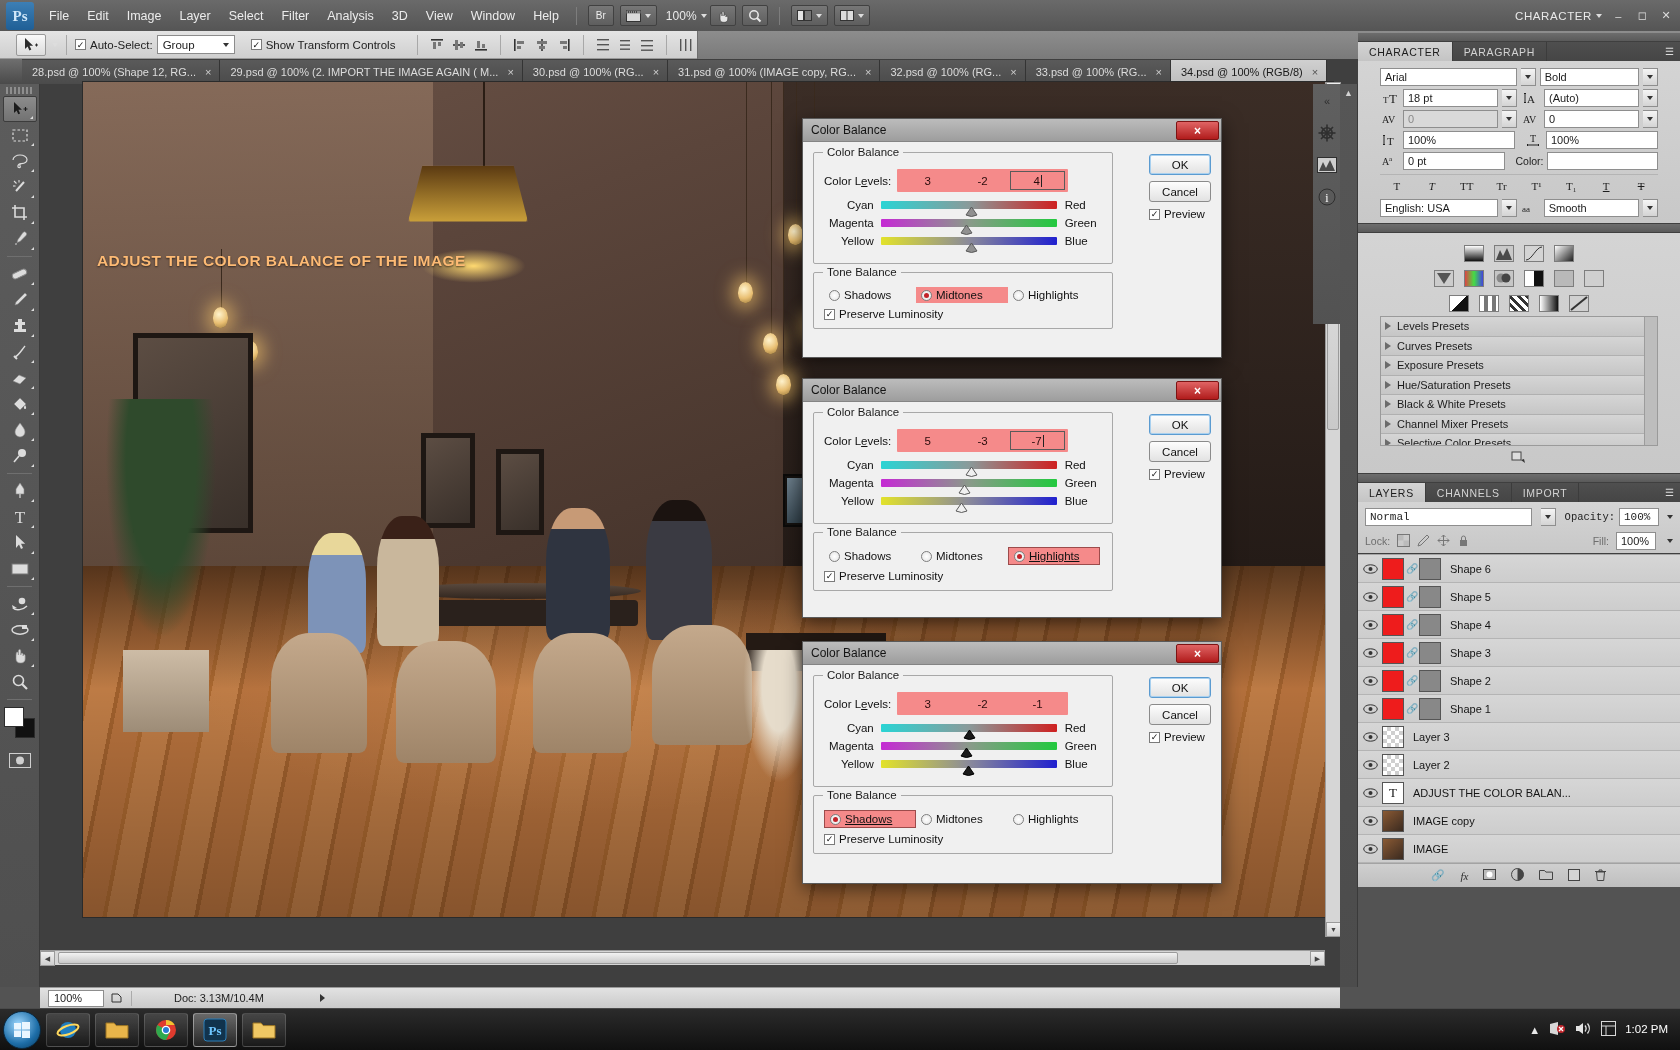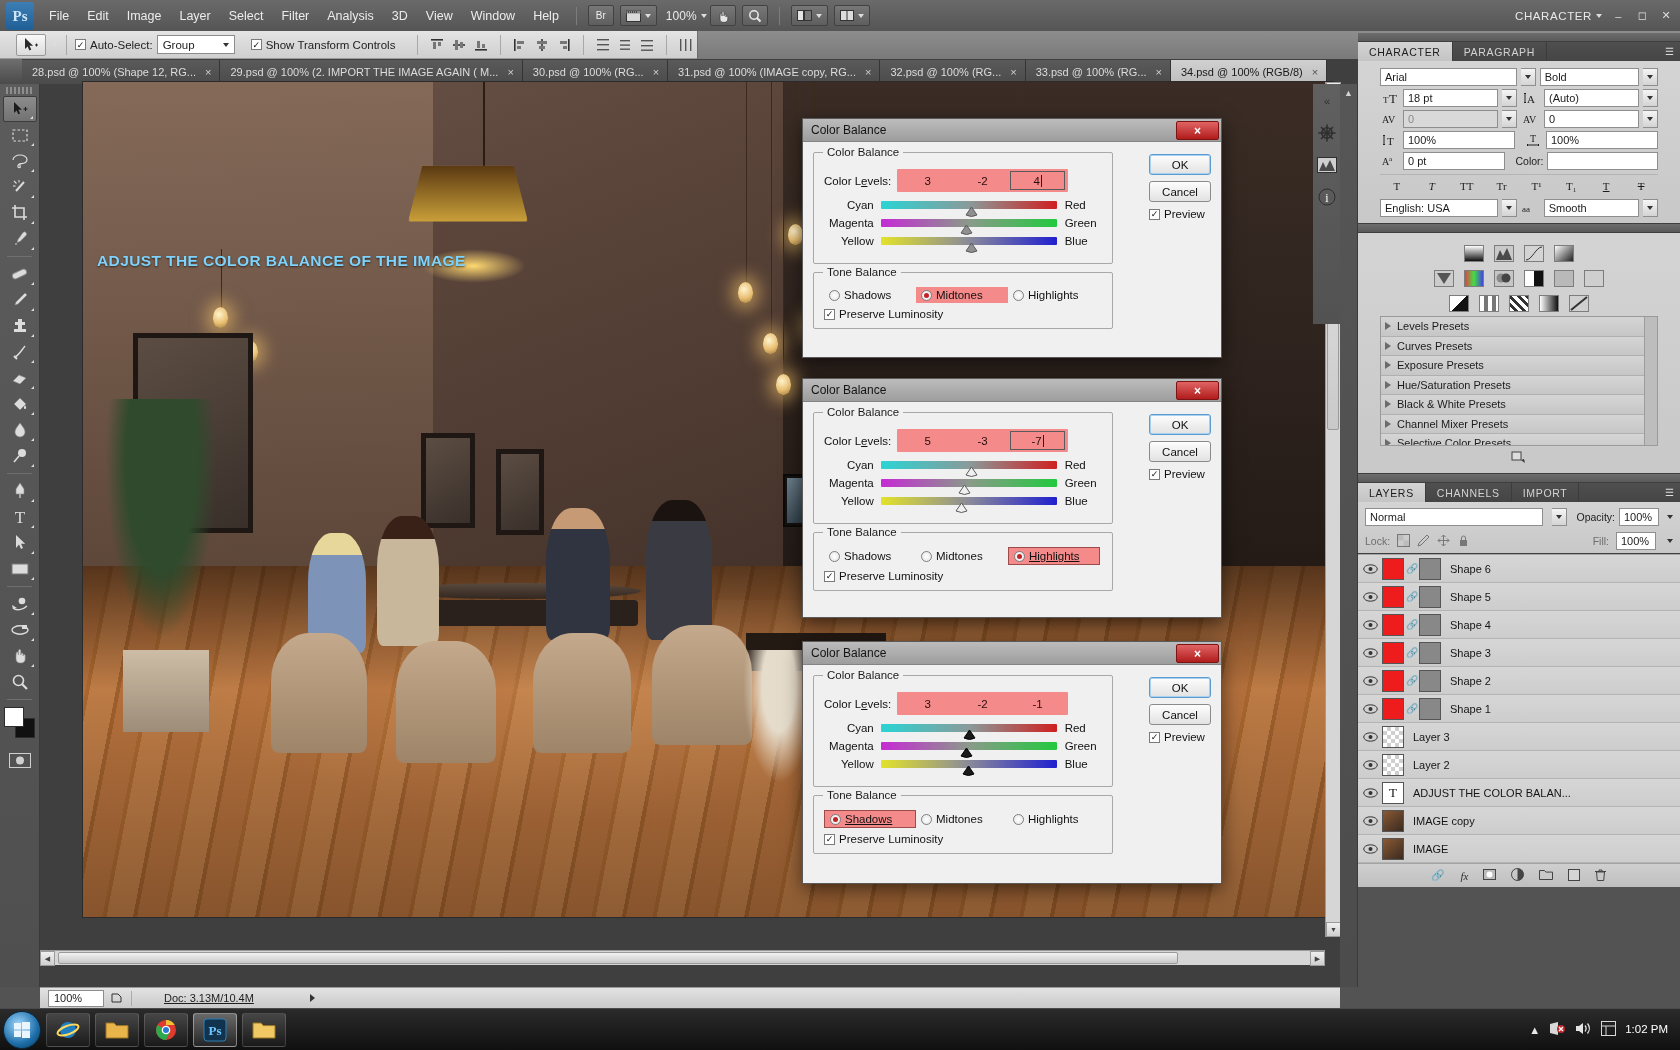--- a/index.html
+++ b/index.html
@@ -142,40 +142,40 @@
   .tabletop{position:absolute;left:25%;top:60%;width:245px;height:16px;
     background:linear-gradient(#5b4a3e,#31261f);border-radius:50%;}
   .person{position:absolute;border-radius:40% 40% 10% 10%;}
   .chair{position:absolute;background:linear-gradient(#c4a98c,#9e8468);border-radius:40% 40% 8% 8%;}
   .plant{position:absolute;left:1%;top:38%;width:130px;height:270px;
     background:radial-gradient(ellipse at 50% 22%,#2f4a2c 0 38%,rgba(0,0,0,0) 60%);}
   .planter{position:absolute;left:3.2%;top:68%;width:86px;height:82px;background:linear-gradient(#cdbca6,#9d8c77);}
   .dog{position:absolute;left:52%;top:68%;width:92px;height:160px;
     background:radial-gradient(ellipse at 50% 22%,#e6dccb 0 26%,rgba(0,0,0,0) 55%);}
   .canvas-title{
-    position:absolute;left:14px;top:170px;color:#7dd3fc;font-size:15.5px;
+    position:absolute;left:14px;top:170px;color:#fdba74;font-size:15.5px;
     font-weight:bold;letter-spacing:.4px;font-family:"Liberation Sans",sans-serif;
     text-shadow:0 1px 2px rgba(0,0,0,.6);
   }
   .doc-vscroll{position:absolute;right:0;top:-2px;width:15px;height:855px;background:#d6d6d6;border-left:1px solid #9b9b9b;}
   .doc-hscroll{position:absolute;left:0;bottom:22px;height:15px;width:1285px;background:#d6d6d6;border-top:1px solid #9b9b9b;}
   .sb-thumb{position:absolute;background:linear-gradient(#f2f2f2,#c9c9c9);border:1px solid #9a9a9a;border-radius:2px;}
   .sb-arrow{position:absolute;width:15px;height:15px;background:linear-gradient(#f0f0f0,#cfcfcf);border:1px solid #9a9a9a;
      display:flex;align-items:center;justify-content:center;font-size:7px;color:#444;}
 
   
   .statusbar{
     position:absolute;left:40px;bottom:42px;width:1300px;height:21px;
     background:linear-gradient(#e2e2e2,#cacaca);border-top:1px solid #9a9a9a;
     display:flex;align-items:center;font-size:11px;color:#1e1e1e;
   }
   .st-zoom{width:56px;height:17px;background:#fff;border:1px solid #8d8d8d;margin-left:8px;
      display:flex;align-items:center;padding-left:5px;}
   .st-sep{width:1px;height:15px;background:#ababab;margin:0 8px;}
-  .st-doc{margin-left:24px;text-decoration:underline;}
+  .st-doc{margin-left:34px;}
   .st-tri{width:0;height:0;border-top:4px solid transparent;border-bottom:4px solid transparent;border-left:5px solid #333;margin-left:56px;}
 
   
   .dock-rail{
     position:absolute;left:1340px;top:84px;width:18px;height:903px;
     background:linear-gradient(#565656,#4c4c4c);border-right:1px solid #3a3a3a;
   }
   .rail-arrows{color:#d2d2d2;font-size:9px;text-align:center;padding-top:4px;}
   .icon-strip{
     position:absolute;left:1313px;top:84px;width:28px;height:240px;
@@ -212,21 +212,21 @@
   .adj-row{display:flex;justify-content:center;gap:10px;padding:4px 0;}
   .adj-ico{width:20px;height:17px;border:1px solid #7d7d7d;}
   .preset-list{background:#c9c9c9;border:1px solid #9a9a9a;height:130px;overflow:hidden;position:relative;}
   .preset-item{height:19.5px;border-bottom:1px solid #b0b0b0;display:flex;align-items:center;
     padding-left:4px;font-size:11px;color:#1c1c1c;background:linear-gradient(#d5d5d5,#c6c6c6);}
   .p-tri{width:0;height:0;border-top:4px solid transparent;border-bottom:4px solid transparent;
     border-left:6px solid #6b6b6b;margin-right:6px;}
   .preset-sb{position:absolute;right:0;top:0;width:13px;height:100%;background:#bdbdbd;border-left:1px solid #9c9c9c;}
 
   
-  .lyr-head{display:flex;align-items:center;gap:9px;padding:3px 2px;}
+  .lyr-head{display:flex;align-items:center;gap:9px;padding:3px 2px;font-family:Liberation Mono, monospace;}
   .opacity-row{display:flex;align-items:center;gap:4px;font-size:10.5px;color:#222;}
   .lock-row{display:flex;align-items:center;gap:7px;padding:3px 2px;font-size:10.5px;color:#6e6e6e;}
   .layerlist{border-top:1px solid #a5a5a5;max-height:350px;overflow:hidden;}
   .layer{height:28px;display:flex;align-items:center;border-bottom:1px solid #b4b4b4;
     background:linear-gradient(#d6d6d6,#cdcdcd);}
   .eye{width:24px;display:flex;align-items:center;justify-content:center;}
   .lthumb{width:22px;height:22px;border:1px solid #555;margin-right:3px;}
   .lthumb.red{background:#ee1c1c;}
   .lthumb.mask{background:#888;}
   .lthumb.checker{background:

